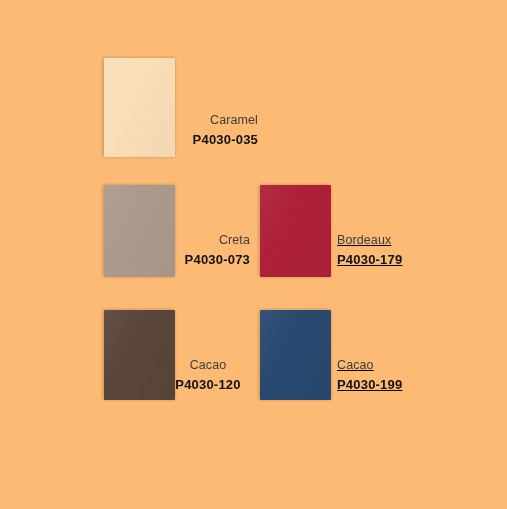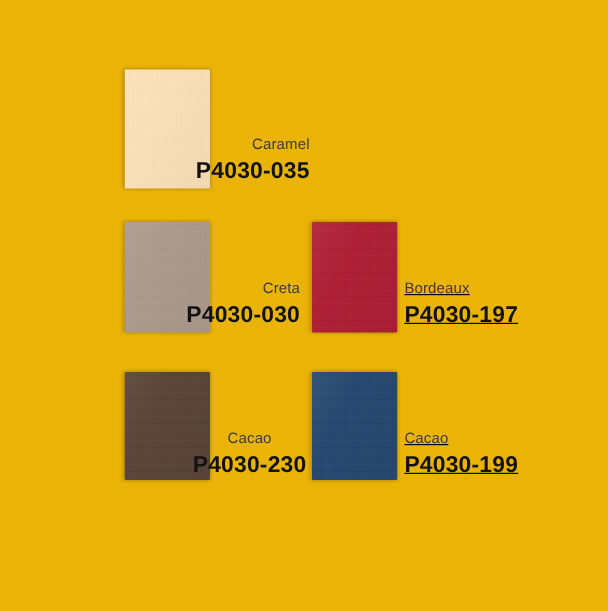--- a/index.html
+++ b/index.html
@@ -64,73 +64,73 @@
   }
   .color-name {
     display: block;
     font-size: 12.5px;
     color: #3c3c3c;
     letter-spacing: 0.1px;
     margin-bottom: 6px;
   }
   .color-code {
     display: block;
-    font-size: 19px;
+    font-size: 13px;
     font-weight: bold;
     color: #121212;
     letter-spacing: 0.2px;
   }
 </style>
 </head>
 <body>
 
-<div id="canvas" style="width: 507px; height: 509px; background: #eab308;">
+<div id="canvas" style="width: 507px; height: 509px; background: #fdba74;">
 
   <div class="swatch-group">
     <div class="chip" style="left: 104px; top: 58px; width: 71px; height: 99px; background: rgb(250, 224, 184);">
       <span class="sheen"></span>
       <span class="grain"></span>
     </div>
   </div>
   <div class="label left-col" style="left: 158px; top: 114px; width: 100px; text-align: right;">
     <span class="color-name">Caramel</span>
     <span class="color-code">P4030-035</span>
   </div>
 
   <div class="swatch-group">
     <div class="chip" style="left: 104px; top: 185px; width: 71px; height: 92px; background: rgb(171, 154, 140);">
       <span class="sheen"></span>
       <span class="grain"></span>
     </div>
   </div>
   <div class="label left-col" style="left: 150px; top: 234px; width: 100px; text-align: right;">
     <span class="color-name">Creta</span>
-    <span class="color-code">P4030-030</span>
+    <span class="color-code">P4030-073</span>
   </div>
 
   <div class="swatch-group">
     <div class="chip" style="left: 260px; top: 185px; width: 71px; height: 92px; background: rgb(174, 30, 53);">
       <span class="sheen"></span>
       <span class="grain"></span>
     </div>
   </div>
   <div class="label right-col" style="left: 337px; top: 234px; width: 110px; text-align: left;">
     <span class="color-name">Bordeaux</span>
-    <span class="color-code">P4030-197</span>
+    <span class="color-code">P4030-179</span>
   </div>
 
   <div class="swatch-group">
     <div class="chip" style="left: 104px; top: 310px; width: 71px; height: 90px; background: rgb(88, 68, 56);">
       <span class="sheen"></span>
       <span class="grain"></span>
     </div>
   </div>
   <div class="label left-col" style="left: 158px; top: 359px; width: 100px; text-align: center;">
     <span class="color-name">Cacao</span>
-    <span class="color-code">P4030-230</span>
+    <span class="color-code">P4030-120</span>
   </div>
 
   <div class="swatch-group">
     <div class="chip" style="left: 260px; top: 310px; width: 71px; height: 90px; background: rgb(38, 71, 110);">
       <span class="sheen"></span>
       <span class="grain"></span>
     </div>
   </div>
   <div class="label right-col" style="left: 337px; top: 359px; width: 110px; text-align: left;">
     <span class="color-name">Cacao</span>

